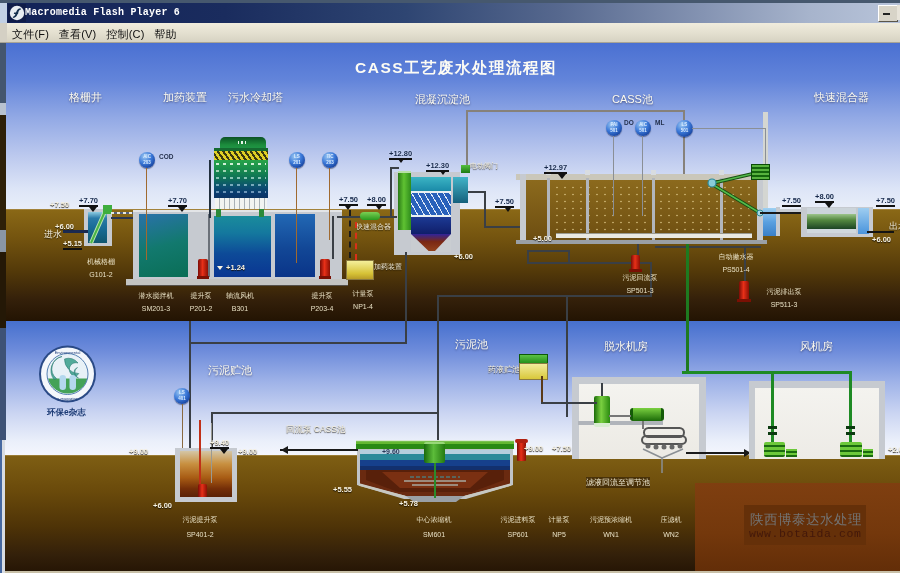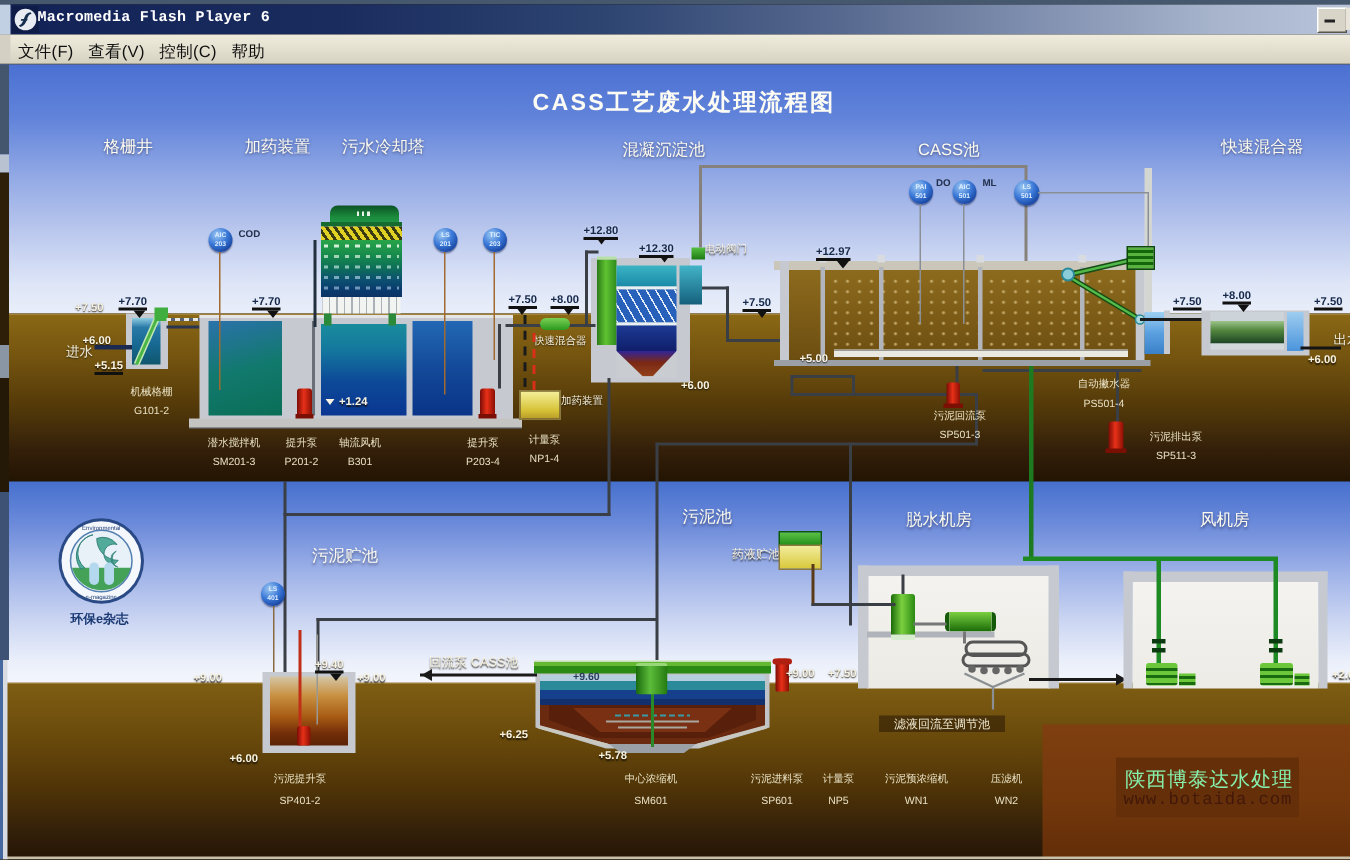--- a/index.html
+++ b/index.html
@@ -34,21 +34,21 @@
 <div class="ab" style="left:0;top:23px;width:900px;height:19px;background:linear-gradient(180deg,#f0ecdd,#e3dfcf 55%,#d6d2c2);border-bottom:1px solid #a8a496;"></div>
 <div class="ab" style="left:12px;top:27px;font-size:11px;color:#101010;letter-spacing:0.2px;">文件(F)&nbsp;&nbsp; 查看(V)&nbsp;&nbsp; 控制(C)&nbsp;&nbsp; 帮助</div>
 
 <div class="ab" style="left:0;top:43px;width:900px;height:166px;background:linear-gradient(180deg,#4a70d2 0%,#6284da 22%,#92a9e5 45%,#bcc9ee 68%,#dde5f7 88%,#e9eef9 100%);"></div>
 <div class="ab" style="left:0;top:209px;width:900px;height:112px;background:linear-gradient(180deg,#8a6816 0%,#74540f 25%,#533909 55%,#34200a 80%,#221302 100%);border-top:1px solid #a3823a;"></div>
 <div class="ab" style="left:0;top:321px;width:900px;height:136px;background:linear-gradient(180deg,#4670ce 0%,#6e8cdb 22%,#9fb3e8 45%,#cbd5f2 68%,#eaeffa 88%,#f5f7fd 100%);"></div>
 <div class="ab" style="left:0;top:455px;width:900px;height:118px;background:linear-gradient(180deg,#7e5e13 0%,#6a4a0b 30%,#4e3307 60%,#33200a 84%,#241404 100%);border-top:1px solid #9a7c36;"></div>
 
 <div class="ab" style="left:695px;top:483px;width:205px;height:90px;background:linear-gradient(180deg,#7f3f10 0%,#74380c 55%,#622d08 100%);"></div>
 <div class="ab" style="left:744px;top:505px;width:122px;height:40px;background:#653009;"></div>
-<div class="ab" style="left:750px;top:511px;width:112px;color:#86efac;font-size:13.5px;letter-spacing:0.5px;white-space:nowrap;">陕西博泰达水处理</div>
+<div class="ab" style="left:750px;top:511px;width:112px;color:#737373;font-size:13.5px;letter-spacing:0.5px;white-space:nowrap;">陕西博泰达水处理</div>
 <div class="ab" style="left:749px;top:527px;color:#43180a;font-size:11.5px;font-family:'Liberation Mono',monospace;letter-spacing:0.6px;white-space:nowrap;">www.botaida.com</div>
 <div class="ab" style="left:0;top:571px;width:900px;height:2px;background:#c8c0a8;"></div>
 
 <div class="ab" style="left:0;top:3px;width:7px;height:20px;background:#c2d0e4;"></div>
 <div class="ab" style="left:0;top:23px;width:7px;height:19px;background:#d4d0c4;"></div>
 <div class="ab" style="left:0;top:43px;width:6px;height:60px;background:#44566e;"></div>
 <div class="ab" style="left:0;top:103px;width:6px;height:12px;background:#b8c2d0;"></div>
 <div class="ab" style="left:0;top:115px;width:6px;height:115px;background:#2e2008;"></div>
 <div class="ab" style="left:0;top:230px;width:6px;height:22px;background:#8a96a4;"></div>
 <div class="ab" style="left:0;top:252px;width:6px;height:76px;background:#241806;"></div>
@@ -321,21 +321,21 @@
  <line x1="60" y1="45" x2="106" y2="45" stroke="#a8a8a0" stroke-width="1.3"></line>
  <rect x="4" y="1" width="158" height="8" fill="#2a8a14"></rect>
  <rect x="4" y="1" width="158" height="3" fill="#65b832"></rect>
  <rect x="4" y="0" width="158" height="1.2" fill="#d8e8d0"></rect>
  <line x1="83" y1="10" x2="83" y2="58" stroke="#2a8a2a" stroke-width="2"></line>
 </svg>
 <div class="ab" style="left:424px;top:442px;width:21px;height:19px;background:linear-gradient(90deg,#1a6a0c,#5cbc3a 45%,#247a10);border-radius:2px;border-top:2px solid #98d878;"></div>
 
 <div class="ab" style="left:280px;top:449px;width:78px;height:2px;background:#1a1a1a;"></div>
 <div class="ab" style="left:277px;top:446px;width:0;height:0;border:4px solid transparent;border-right:7px solid #1a1a1a;"></div>
-<div class="ab w" style="left:286px;top:436px;font-size:8.5px;">回流泵 CASS池</div>
+<div class="ab w" style="left:286px;top:424px;font-size:8.5px;">回流泵 CASS池</div>
 
 <div class="ab" style="left:578px;top:383px;width:122px;height:76px;background:linear-gradient(180deg,#f4f3ef,#eceae4);"></div>
 <div class="ab gw" style="left:572px;top:377px;width:134px;height:7px;"></div>
 <div class="ab gw" style="left:572px;top:377px;width:7px;height:82px;"></div>
 <div class="ab gw" style="left:699px;top:377px;width:7px;height:82px;"></div>
 <div class="ab" style="left:578px;top:421px;width:85px;height:4px;background:#b0b4ba;"></div>
 <div class="ab" style="left:594px;top:396px;width:16px;height:27px;background:linear-gradient(90deg,#1a6a08,#7ad040 45%,#2a8a10);border-radius:2px;border-bottom:4px solid #d8ecd0;"></div>
 <div class="ab" style="left:630px;top:408px;width:28px;height:13px;background:linear-gradient(180deg,#7ad040,#1a6a08);border-radius:3px;border-left:3px solid #145a08;border-right:3px solid #145a08;"></div>
 <svg class="ab" style="left:640px;top:426px;" width="50" height="24" viewBox="0 0 50 24">
  <rect x="4" y="2" width="40" height="9" rx="4.5" fill="none" stroke="#555" stroke-width="2"></rect>
@@ -351,21 +351,21 @@
 <div class="ab pipe" style="left:601px;top:383px;width:2px;height:13px;"></div>
 <div class="ab" style="left:642px;top:421px;width:2px;height:8px;background:#777;"></div>
 <svg class="ab" style="left:640px;top:448px;" width="46" height="26" viewBox="0 0 46 26">
     <line x1="3" y1="1" x2="22" y2="10" stroke="#8a8f94" stroke-width="1.5"></line>
     <line x1="43" y1="1" x2="22" y2="10" stroke="#8a8f94" stroke-width="1.5"></line>
     <line x1="22" y1="10" x2="22" y2="25" stroke="#8a8f94" stroke-width="1.5"></line>
   </svg>
 <div class="ab" style="left:686px;top:452px;width:58px;height:2px;background:#1a1a1a;"></div>
 <div class="ab" style="left:744px;top:449px;width:0;height:0;border:4px solid transparent;border-left:7px solid #1a1a1a;"></div>
 <div class="ab" style="left:738px;top:441px;color:#2a2a2a;font-size:8.5px;white-space:nowrap;margin-left:21px;">干泥外运</div>
-<div class="ab" style="left:586px;top:477px;background:rgba(40,24,6,0.55);padding:0 10px;color:#efe9d2;font-size:8px;white-space:nowrap;">滤液回流至调节池</div>
+<div class="ab" style="left:586px;top:477px;background:rgba(40,24,6,0.55);padding:0 0;color:#efe9d2;font-size:8px;white-space:nowrap;">滤液回流至调节池</div>
 
 <div class="ab" style="left:755px;top:387px;width:124px;height:72px;background:linear-gradient(180deg,#f4f3ef,#edebe6);"></div>
 <div class="ab gw" style="left:749px;top:381px;width:136px;height:7px;"></div>
 <div class="ab gw" style="left:749px;top:381px;width:6px;height:78px;"></div>
 <div class="ab gw" style="left:879px;top:381px;width:6px;height:78px;"></div>
 <div class="ab" style="left:682px;top:371px;width:170px;height:3px;background:#1e8a24;"></div>
 <div class="ab" style="left:771px;top:374px;width:3px;height:68px;background:#1e8a24;"></div>
 <div class="ab" style="left:849px;top:374px;width:3px;height:68px;background:#1e8a24;"></div>
 <div class="ab" style="left:768px;top:426px;width:9px;height:3px;background:#0c3a10;"></div>
 <div class="ab" style="left:768px;top:432px;width:9px;height:3px;background:#0c3a10;"></div>
@@ -375,21 +375,21 @@
 <div class="ab" style="left:786px;top:449px;width:11px;height:8px;background:repeating-linear-gradient(180deg,#6cc83a 0 2px,#1a6a10 2px 4px);"></div>
 <div class="ab" style="left:840px;top:442px;width:22px;height:15px;background:repeating-linear-gradient(180deg,#6cc83a 0 3px,#1a6a10 3px 5px);border-radius:2px;"></div>
 <div class="ab" style="left:863px;top:449px;width:10px;height:8px;background:repeating-linear-gradient(180deg,#6cc83a 0 2px,#1a6a10 2px 4px);"></div>
 
 <div class="ab lvw" style="left:129px;top:447px;">+9.00</div>
 <div class="ab lvw" style="left:210px;top:438px;border-bottom:2px solid #111;">+9.40</div>
 <div class="ab" style="left:220px;top:449px;width:0;height:0;border:4px solid transparent;border-top:5px solid #111;"></div>
 <div class="ab lvw" style="left:238px;top:447px;">+9.00</div>
 <div class="ab lvw" style="left:153px;top:501px;">+6.00</div>
 <div class="ab" style="left:382px;top:448px;font-size:7px;color:#2a3a5a;font-weight:bold;">+9.60</div>
-<div class="ab lvw" style="left:333px;top:485px;">+6.25</div>
+<div class="ab lvw" style="left:333px;top:485px;">+5.55</div>
 <div class="ab lvw" style="left:399px;top:499px;">+5.78</div>
 <div class="ab lvw" style="left:524px;top:444px;">+9.00</div>
 <div class="ab lvw" style="left:552px;top:444px;">+7.50</div>
 <div class="ab lvw" style="left:888px;top:445px;">+2.6</div>
 
 <div class="ab pl" style="left:174px;top:512px;width:52px;line-height:15px;">污泥提升泵<br>SP401-2</div>
 <div class="ab pl" style="left:408px;top:512px;width:52px;line-height:15px;">中心浓缩机<br>SM601</div>
 <div class="ab pl" style="left:492px;top:512px;width:52px;line-height:15px;">污泥进料泵<br>SP601</div>
 <div class="ab pl" style="left:536px;top:512px;width:46px;line-height:15px;">计量泵<br>NP5</div>
 <div class="ab pl" style="left:580px;top:512px;width:62px;line-height:15px;">污泥预浓缩机<br>WN1</div>

